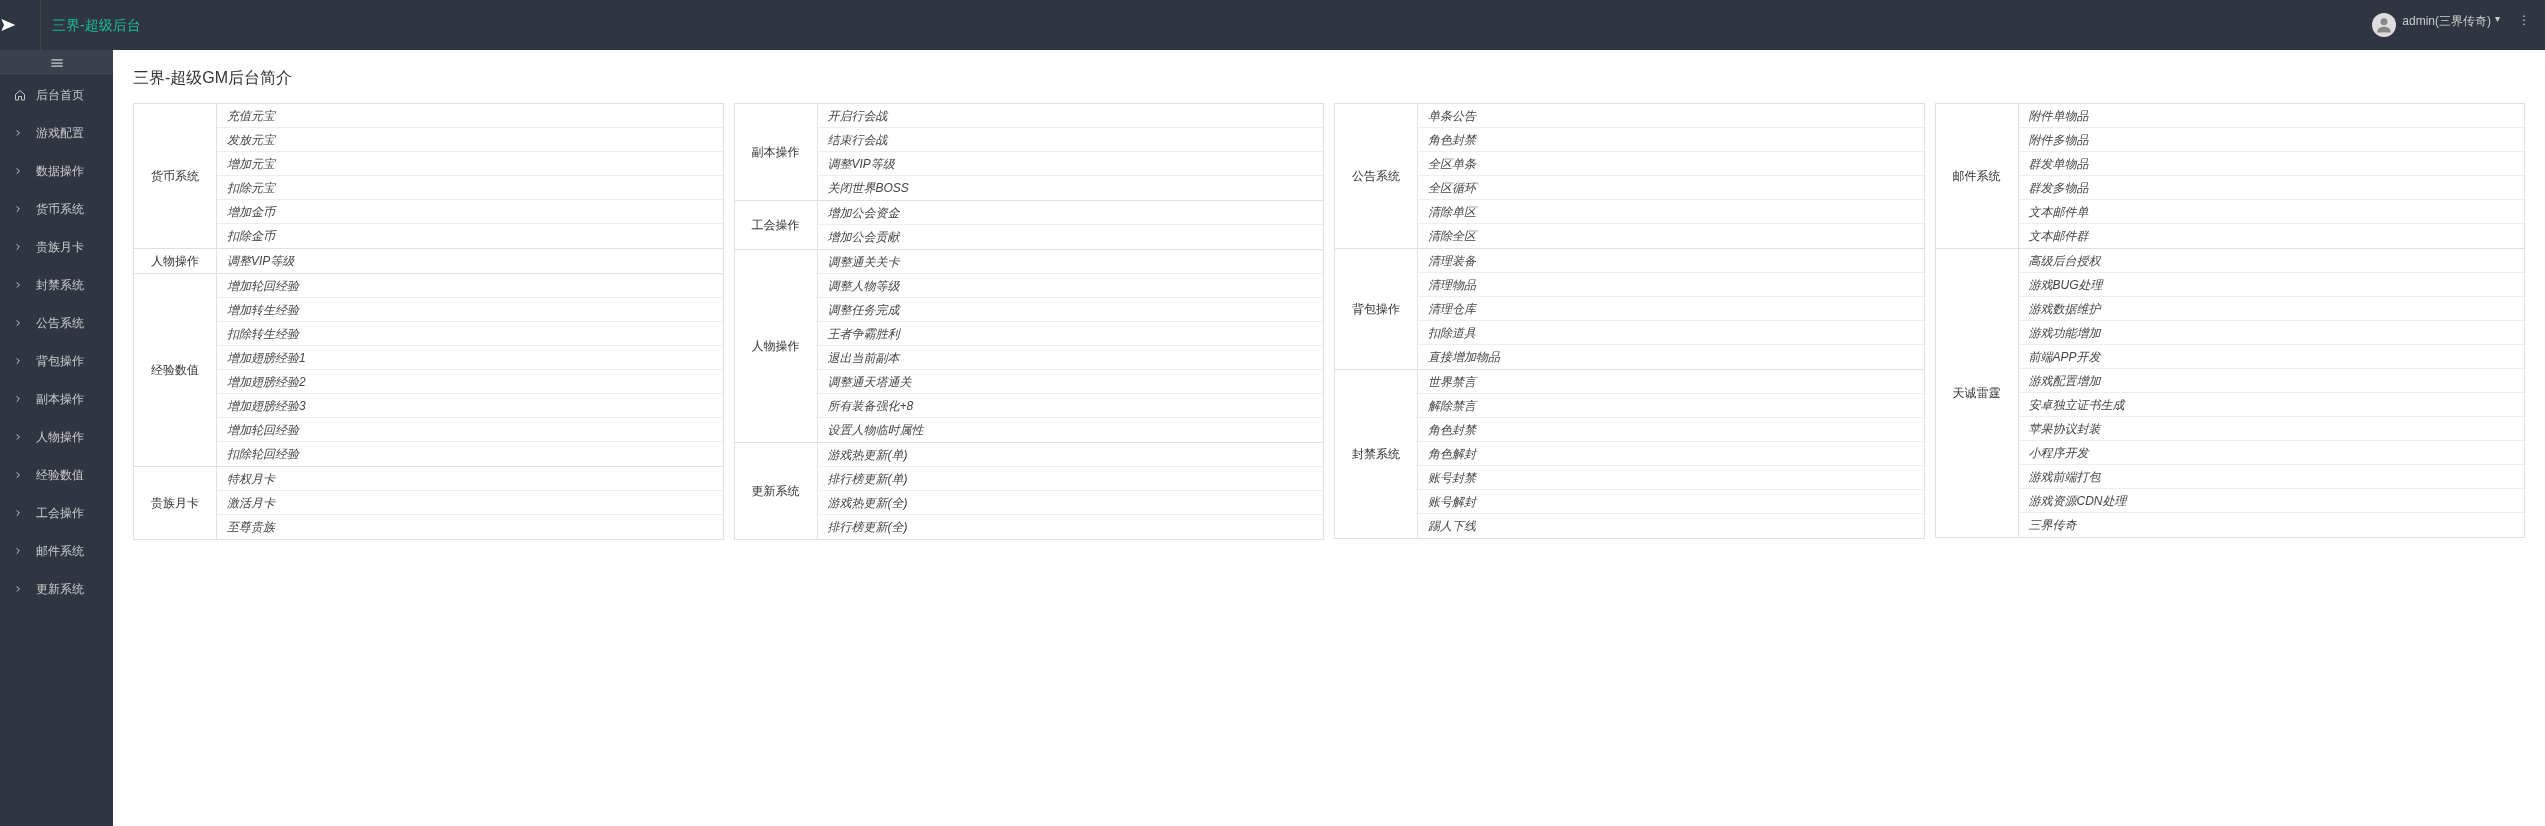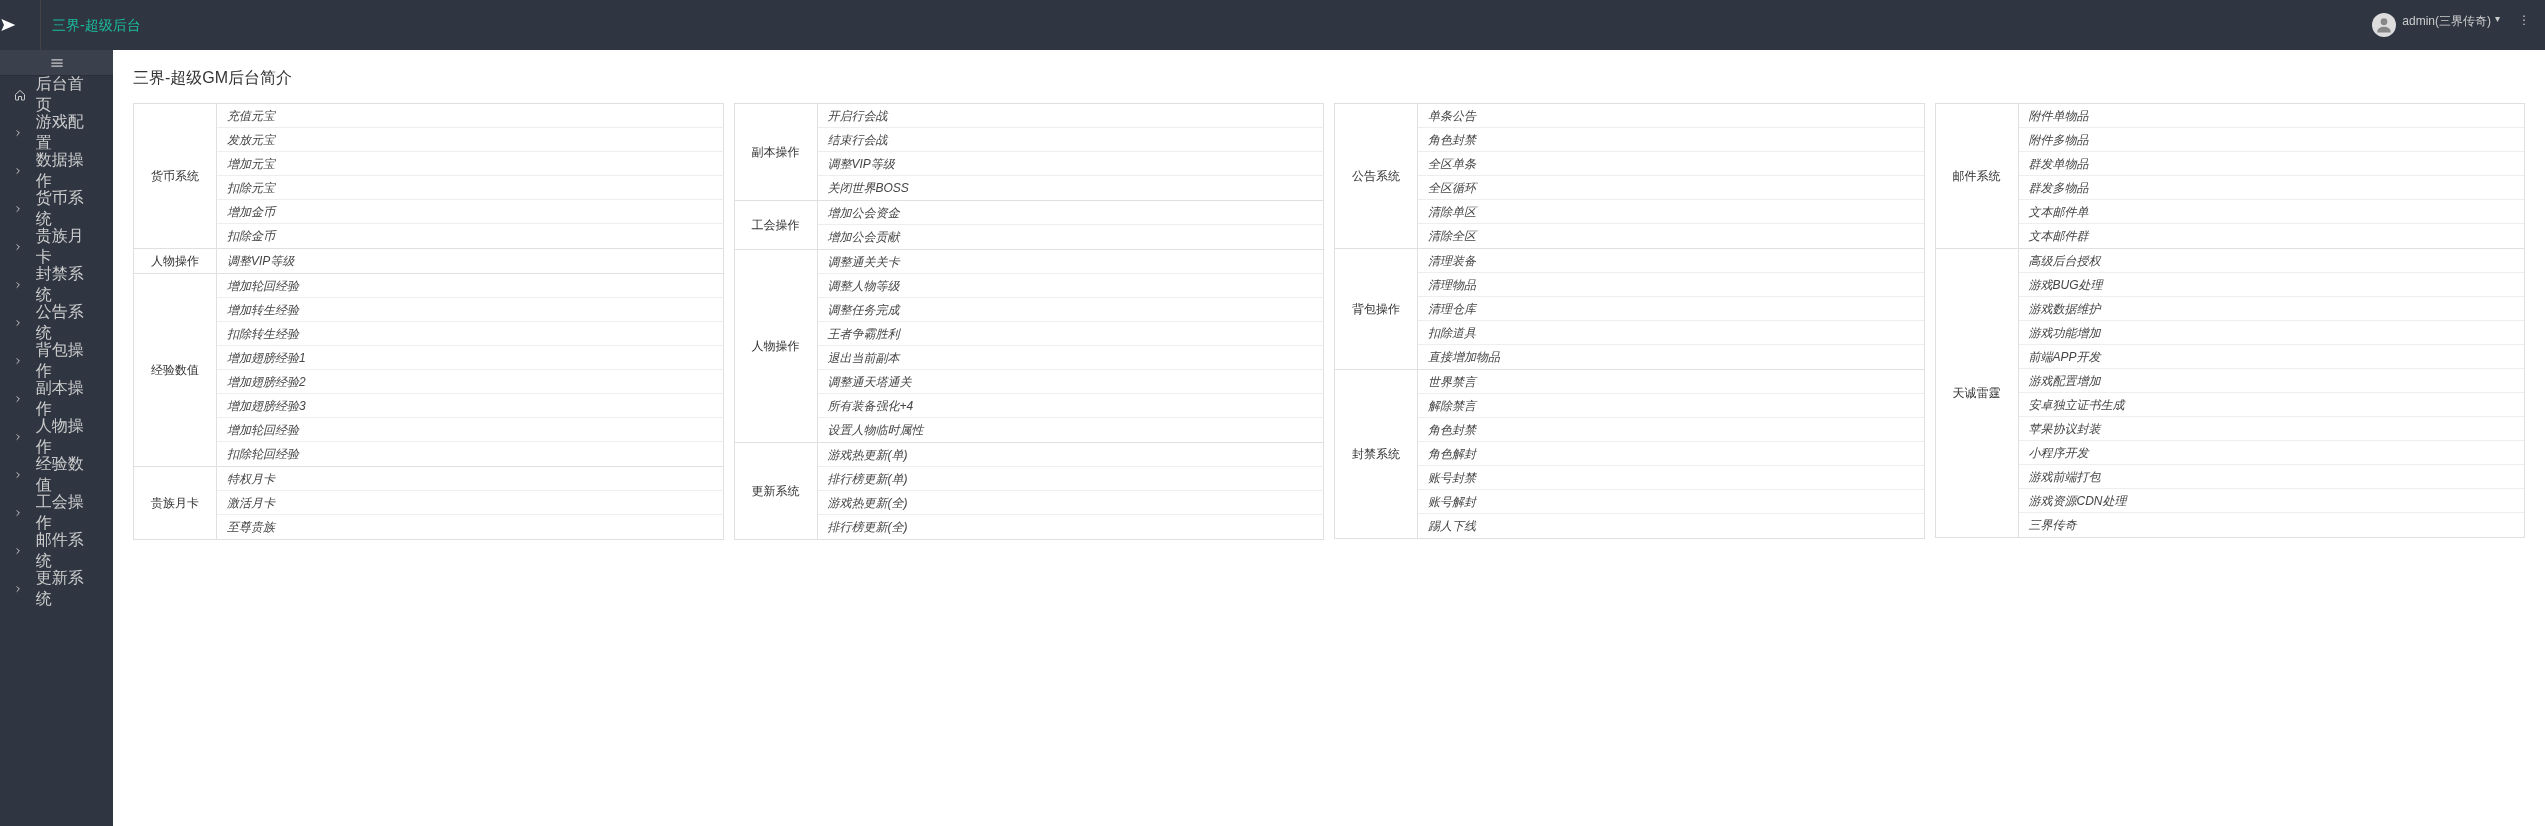--- a/index.html
+++ b/index.html
@@ -9,21 +9,21 @@
 .logo-icon { width: 40px; text-align: center; color: #fff; }
 .brand { color: #1abc9c; font-size: 14px; padding: 0 11px; border-left: 1px solid #444; height: 50px; line-height: 50px; }
 .header-right { display: flex; padding-right: 7px; color: #ccc; }
 .avatar { width: 24px; height: 24px; border-radius: 50%; background: #ddd; margin-right: 6px; display: inline-flex; align-items: center; justify-content: center; }
 .user-name { margin-right: 4px; }
 .dropdown-caret { font-size: 10px; margin-right: 10px; }
 .more-dots { padding: 0 8px; cursor: pointer; }
 .layout { display: flex; min-height: calc(100vh - 50px); }
 .sidebar { width: 113px; background: #2f3642; color: #ccc; }
 .collapse-btn { height: 26px; background: #3a414d; display: flex; align-items: center; justify-content: center; cursor: pointer; border-bottom: 1px solid #2a303a; }
-.nav-item { display: flex; align-items: center; height: 38px; padding: 0 14px; cursor: pointer; font-size: 16px; }
+.nav-item { display: flex; align-items: center; height: 38px; padding: 0 14px; cursor: pointer; font-size: 12px; }
 .nav-icon { width: 14px; margin-right: 8px; text-align: center; font-size: 11px; }
 .main { flex: 1; background: #fff; padding: 18px 20px; overflow: auto; }
 .page-title { font-size: 16px; margin-bottom: 14px; color: #333; }
 .groups { display: flex; gap: 10px; align-items: flex-start; }
 .group-col { flex: 1; display: flex; flex-direction: column; }
 .group { display: flex; border-top: 1px solid #e0e0e0; }
 .group:last-child { border-bottom: 1px solid #e0e0e0; }
 .group-label { width: 84px; display: flex; align-items: center; justify-content: center; font-size: 12px; color: #333; border-right: 1px solid #e0e0e0; border-left: 1px solid #e0e0e0; }
 .group-items { flex: 1; font-style: italic; }
 .item { height: 24px; line-height: 24px; padding: 0 10px; font-size: 12px; color: #444; border-bottom: 1px solid #eee; border-right: 1px solid #e0e0e0; cursor: pointer; }
@@ -240,21 +240,21 @@
           </div>
           <div class="group">
             <div class="group-label">人物操作</div>
             <div class="group-items">
               <div class="item">调整通关关卡</div>
               <div class="item">调整人物等级</div>
               <div class="item">调整任务完成</div>
               <div class="item">王者争霸胜利</div>
               <div class="item">退出当前副本</div>
               <div class="item">调整通天塔通关</div>
-              <div class="item">所有装备强化+4</div>
+              <div class="item">所有装备强化+8</div>
               <div class="item">设置人物临时属性</div>
             </div>
           </div>
           <div class="group">
             <div class="group-label">更新系统</div>
             <div class="group-items">
               <div class="item">游戏热更新(单)</div>
               <div class="item">排行榜更新(单)</div>
               <div class="item">游戏热更新(全)</div>
               <div class="item">排行榜更新(全)</div>

